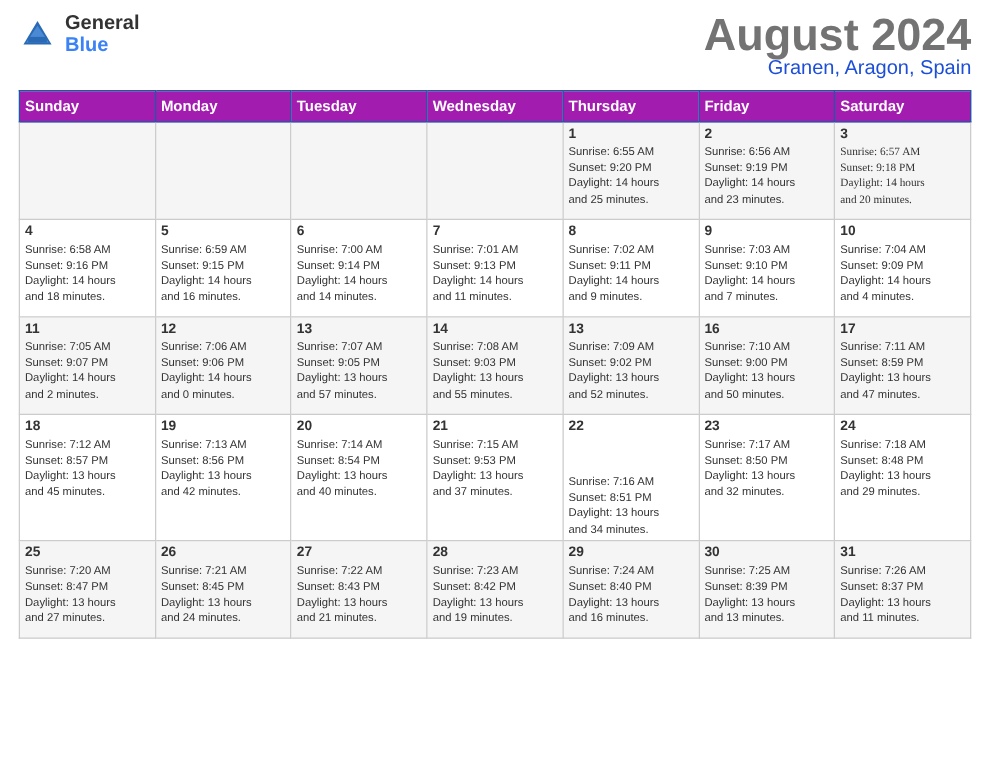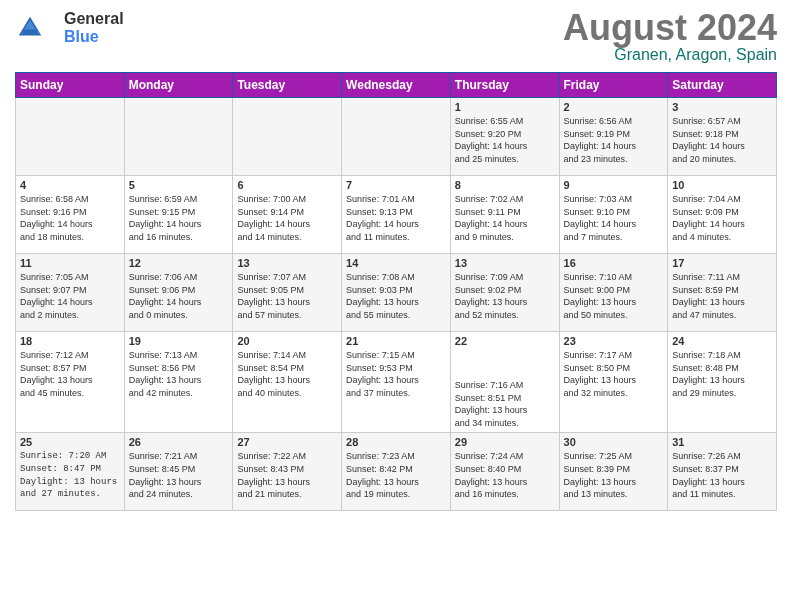--- a/index.html
+++ b/index.html
@@ -16,21 +16,21 @@
     }
     .header-row {
       display: flex;
       justify-content: space-between;
       align-items: flex-start;
       margin-bottom: 8px;
     }
     .logo {
       display: flex;
       align-items: center;
-      gap: 16px;
+      gap: 4px;
     }
     .logo-text {
       display: flex;
       flex-direction: column;
       line-height: 1.1;
     }
     .logo-general {
       font-size: 16px;
       font-weight: bold;
       color: #333;
@@ -49,21 +49,21 @@
       text-align: right;
     }
     .month-title {
       font-size: 36px;
       font-weight: bold;
       color: #737373;
       line-height: 1;
     }
     .location {
       font-size: 16px;
-      color: #0f766e;
+      color: #1d4ed8;
     }
     table {
       width: 100%;
       border-collapse: collapse;
       table-layout: fixed;
     }
     thead tr th {
       background-color: #a21caf;
       color: #fff;
       font-size: 12px;
@@ -146,21 +146,21 @@
           </td>
           <td>
             <span class="day-num">2</span>
             <div class="day-info" style="white-space: pre-line;">Sunrise: 6:56 AM
 Sunset: 9:19 PM
 Daylight: 14 hours
 and 23 minutes.</div>
           </td>
           <td>
             <span class="day-num">3</span>
-            <div class="day-info" style="white-space: pre-line;">Sunrise: 6:57 AM
+            <div class="day-info" style="white-space: pre-line; font-family: Liberation Serif, serif;">Sunrise: 6:57 AM
 Sunset: 9:18 PM
 Daylight: 14 hours
 and 20 minutes.</div>
           </td>
         </tr>
         <tr>
           <td>
             <span class="day-num">4</span>
             <div class="day-info" style="white-space: pre-line;">Sunrise: 6:58 AM
 Sunset: 9:16 PM
@@ -308,21 +308,21 @@
             <span class="day-num">24</span>
             <div class="day-info" style="white-space: pre-line;">Sunrise: 7:18 AM
 Sunset: 8:48 PM
 Daylight: 13 hours
 and 29 minutes.</div>
           </td>
         </tr>
         <tr>
           <td>
             <span class="day-num">25</span>
-            <div class="day-info" style="white-space: pre-line; font-family: Liberation Mono, monospace;">Sunrise: 7:20 AM
+            <div class="day-info" style="white-space: pre-line;">Sunrise: 7:20 AM
 Sunset: 8:47 PM
 Daylight: 13 hours
 and 27 minutes.</div>
           </td>
           <td>
             <span class="day-num">26</span>
             <div class="day-info" style="white-space: pre-line;">Sunrise: 7:21 AM
 Sunset: 8:45 PM
 Daylight: 13 hours
 and 24 minutes.</div>

